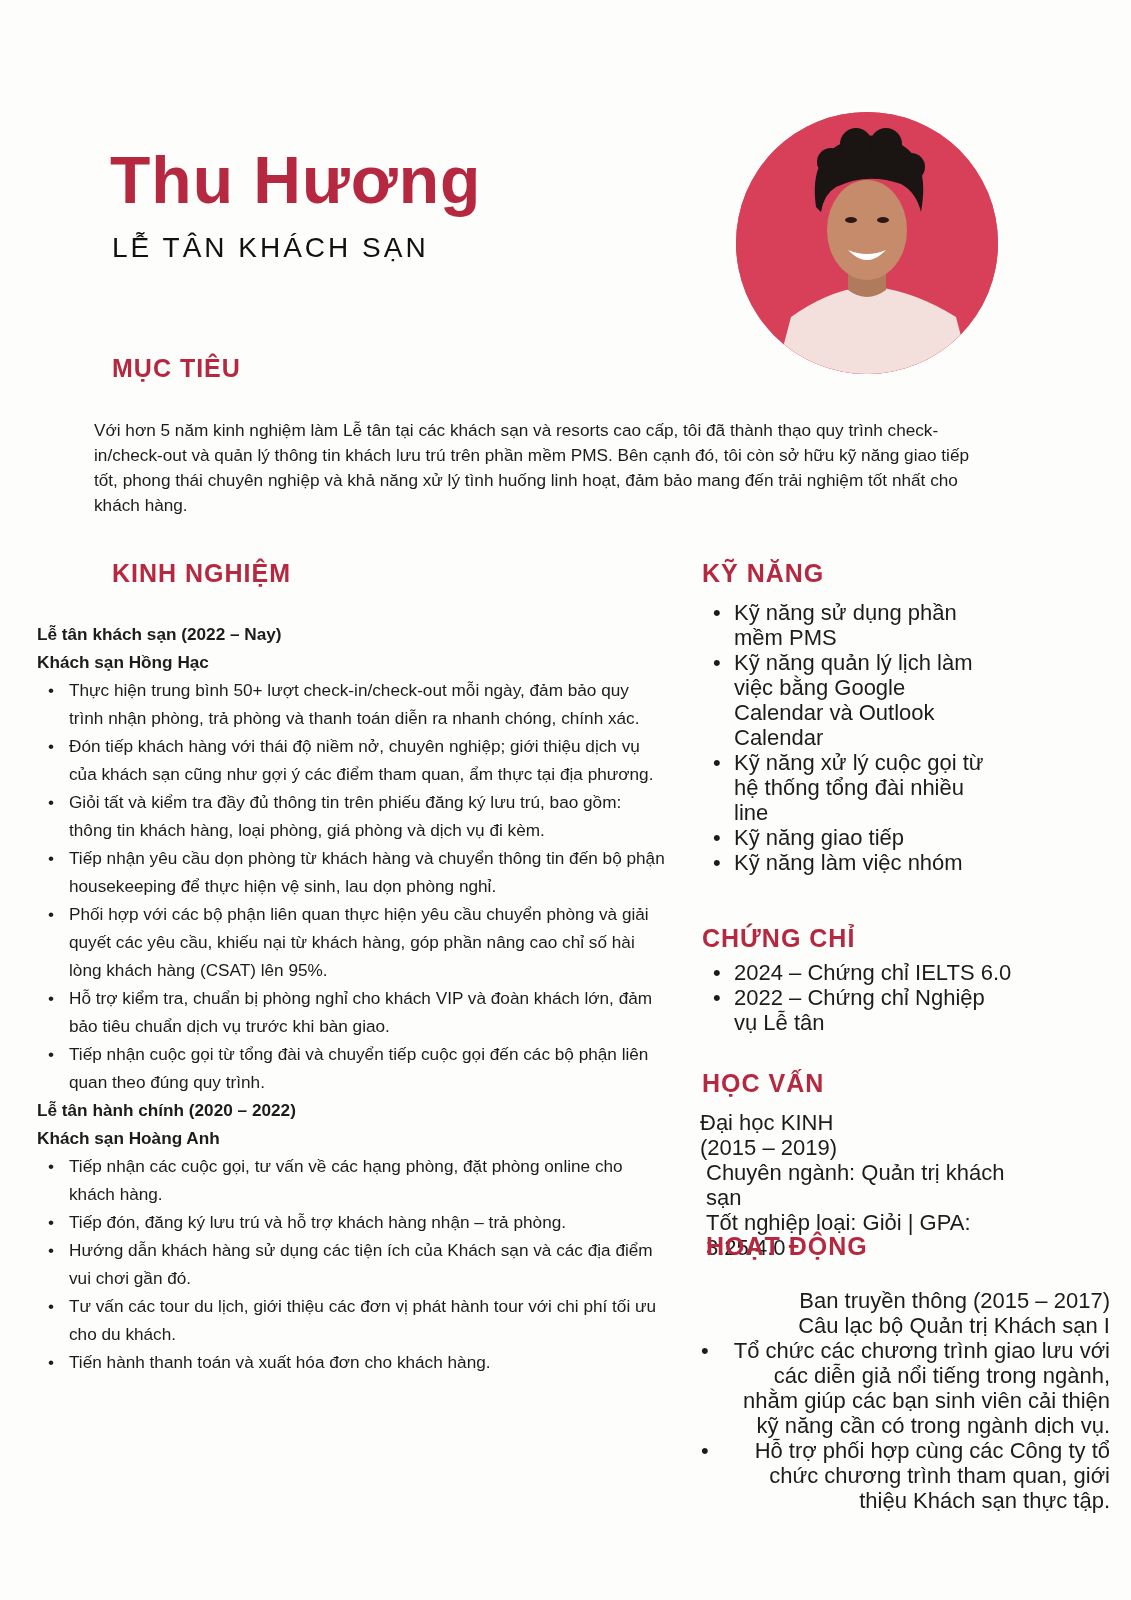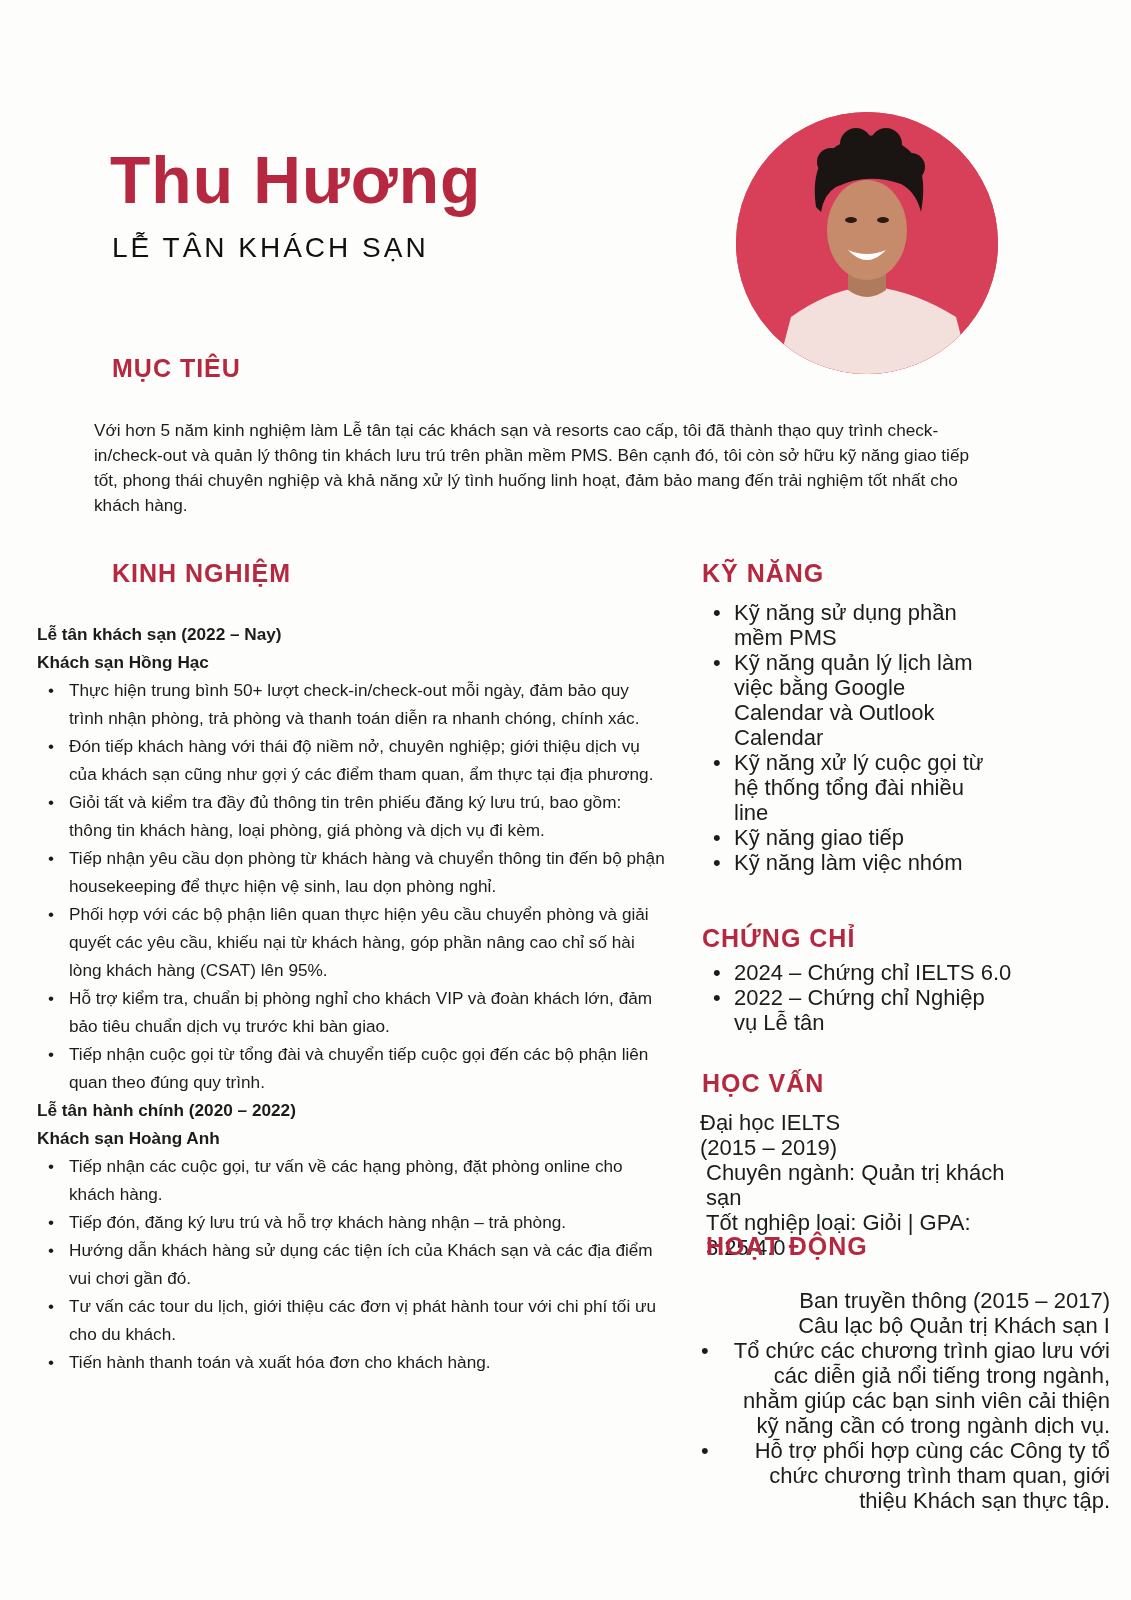--- a/index.html
+++ b/index.html
@@ -94,21 +94,21 @@
 </ul>
 
 <div class="abs h" style="left:702px; top:897px;margin-top:25px;">CHỨNG CHỈ</div>
 <ul class="abs side certs">
   <li>2024 – Chứng chỉ IELTS 6.0</li>
   <li>2022 – Chứng chỉ Nghiệp vụ Lễ tân</li>
 </ul>
 
 <div class="abs h" style="left:702px; top:1067px;">HỌC VẤN</div>
 <div class="abs side edu">
-  <div>Đại học IELTS</div>
+  <div>Đại học KINH</div>
   <div>(2015 – 2019)</div>
   <div class="indent">Chuyên ngành: Quản trị khách sạn</div>
   <div class="indent">Tốt nghiệp loại: Giỏi | GPA: 3.25/4.0</div>
 </div>
 
 <div class="abs h" style="left:706px; top:1230px;">HOẠT ĐỘNG</div>
 <div class="abs side act">
   <div>Ban truyền thông (2015 – 2017)</div>
   <div>Câu lạc bộ Quản trị Khách sạn I</div>
   <ul>

